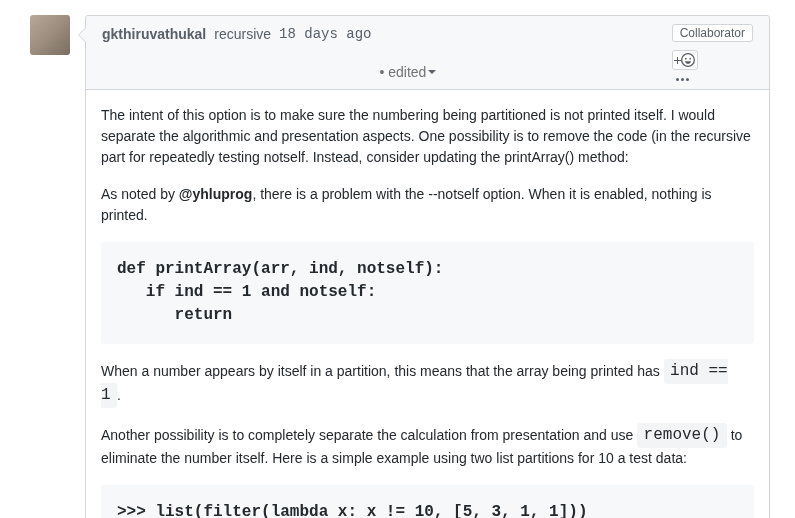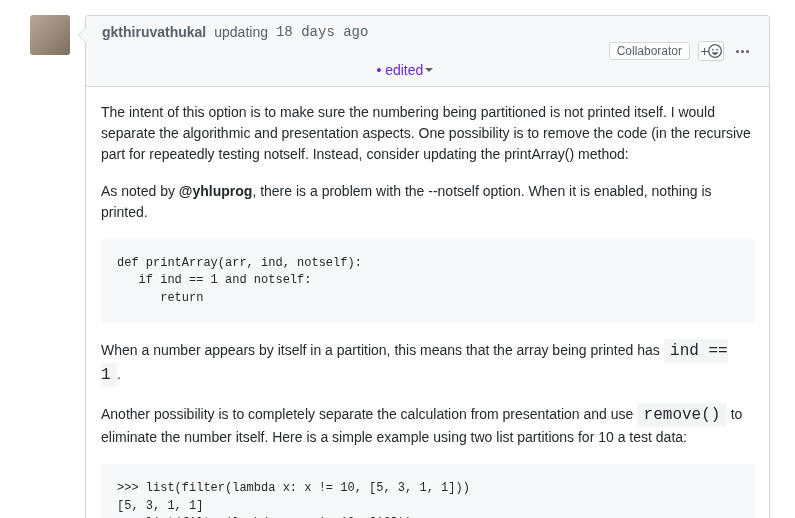--- a/index.html
+++ b/index.html
@@ -57,23 +57,23 @@
     align-items: center;
     color: #586069;
     border-radius: 3px 3px 0 0;
   }
   .comment-header .author {
     font-weight: 600;
     color: #586069;
   }
   .hdr-left { flex: 1; display: flex; align-items: flex-start; gap: 8px; }
   .timestamp { color: #586069; font-family: Liberation Mono, monospace; }
-  .edited { color: #6d28d9; display: inline-flex; align-items: center; margin-top: 38px; }
+  .edited { color: #737373; display: inline-flex; align-items: center; margin-top: 38px; }
   .edited svg { margin-left: 2px; }
-  .hdr-right { display: flex; align-items: center; gap: 8px; }
+  .hdr-right { display: flex; gap: 8px; flex-direction: column; }
   .badge {
     border: 1px solid #d1d5da;
     border-radius: 3px;
     padding: 1px 7px;
     font-size: 12px;
     color: #586069;
     background: #fff;
   }
   .reaction-btn {
     border: 1px solid #d1d5da;
@@ -101,47 +101,48 @@
     line-height: 1.5;
     color: #24292e;
   }
   .comment-body p { margin-bottom: 16px; }
   .mention { font-weight: 600; color: #24292e; }
   .code-block {
     background: #f6f8fa;
     padding: 16px;
     border-radius: 3px;
     font-family: SFMono-Regular, Consolas, "Liberation Mono", Menlo, monospace;
-    font-size: 12px;
+    font-size: 16px;
     line-height: 1.45;
     margin-bottom: 16px;
     white-space: pre;
     overflow-x: auto;
     color: #24292e;
+    font-weight: bold;
   }
   code.inline {
     background: #f3f4f6;
     padding: 0.2em 0.4em;
     border-radius: 3px;
     font-family: SFMono-Regular, Consolas, "Liberation Mono", Menlo, monospace;
     font-size: 16px;
   }
 </style>
 </head>
 <body>
 
 <div class="timeline-item">
 
   <div class="avatar"></div>
 
   <div class="comment-box">
     <div class="comment-header">
       <div class="hdr-left">
         <a class="author">gkthiruvathukal</a>
-        <span> updating </span>
+        <span> recursive </span>
         <a class="timestamp">18 days ago</a>
         <span class="edited">
           <span> • edited</span>
           <svg width="8" height="8" viewBox="0 0 8 8">
               <path d="M0 2l4 4 4-4z" fill="#586069"></path>
             </svg>
         </span>
       </div>
       <div class="hdr-right">
         <span class="badge">Collaborator</span>

